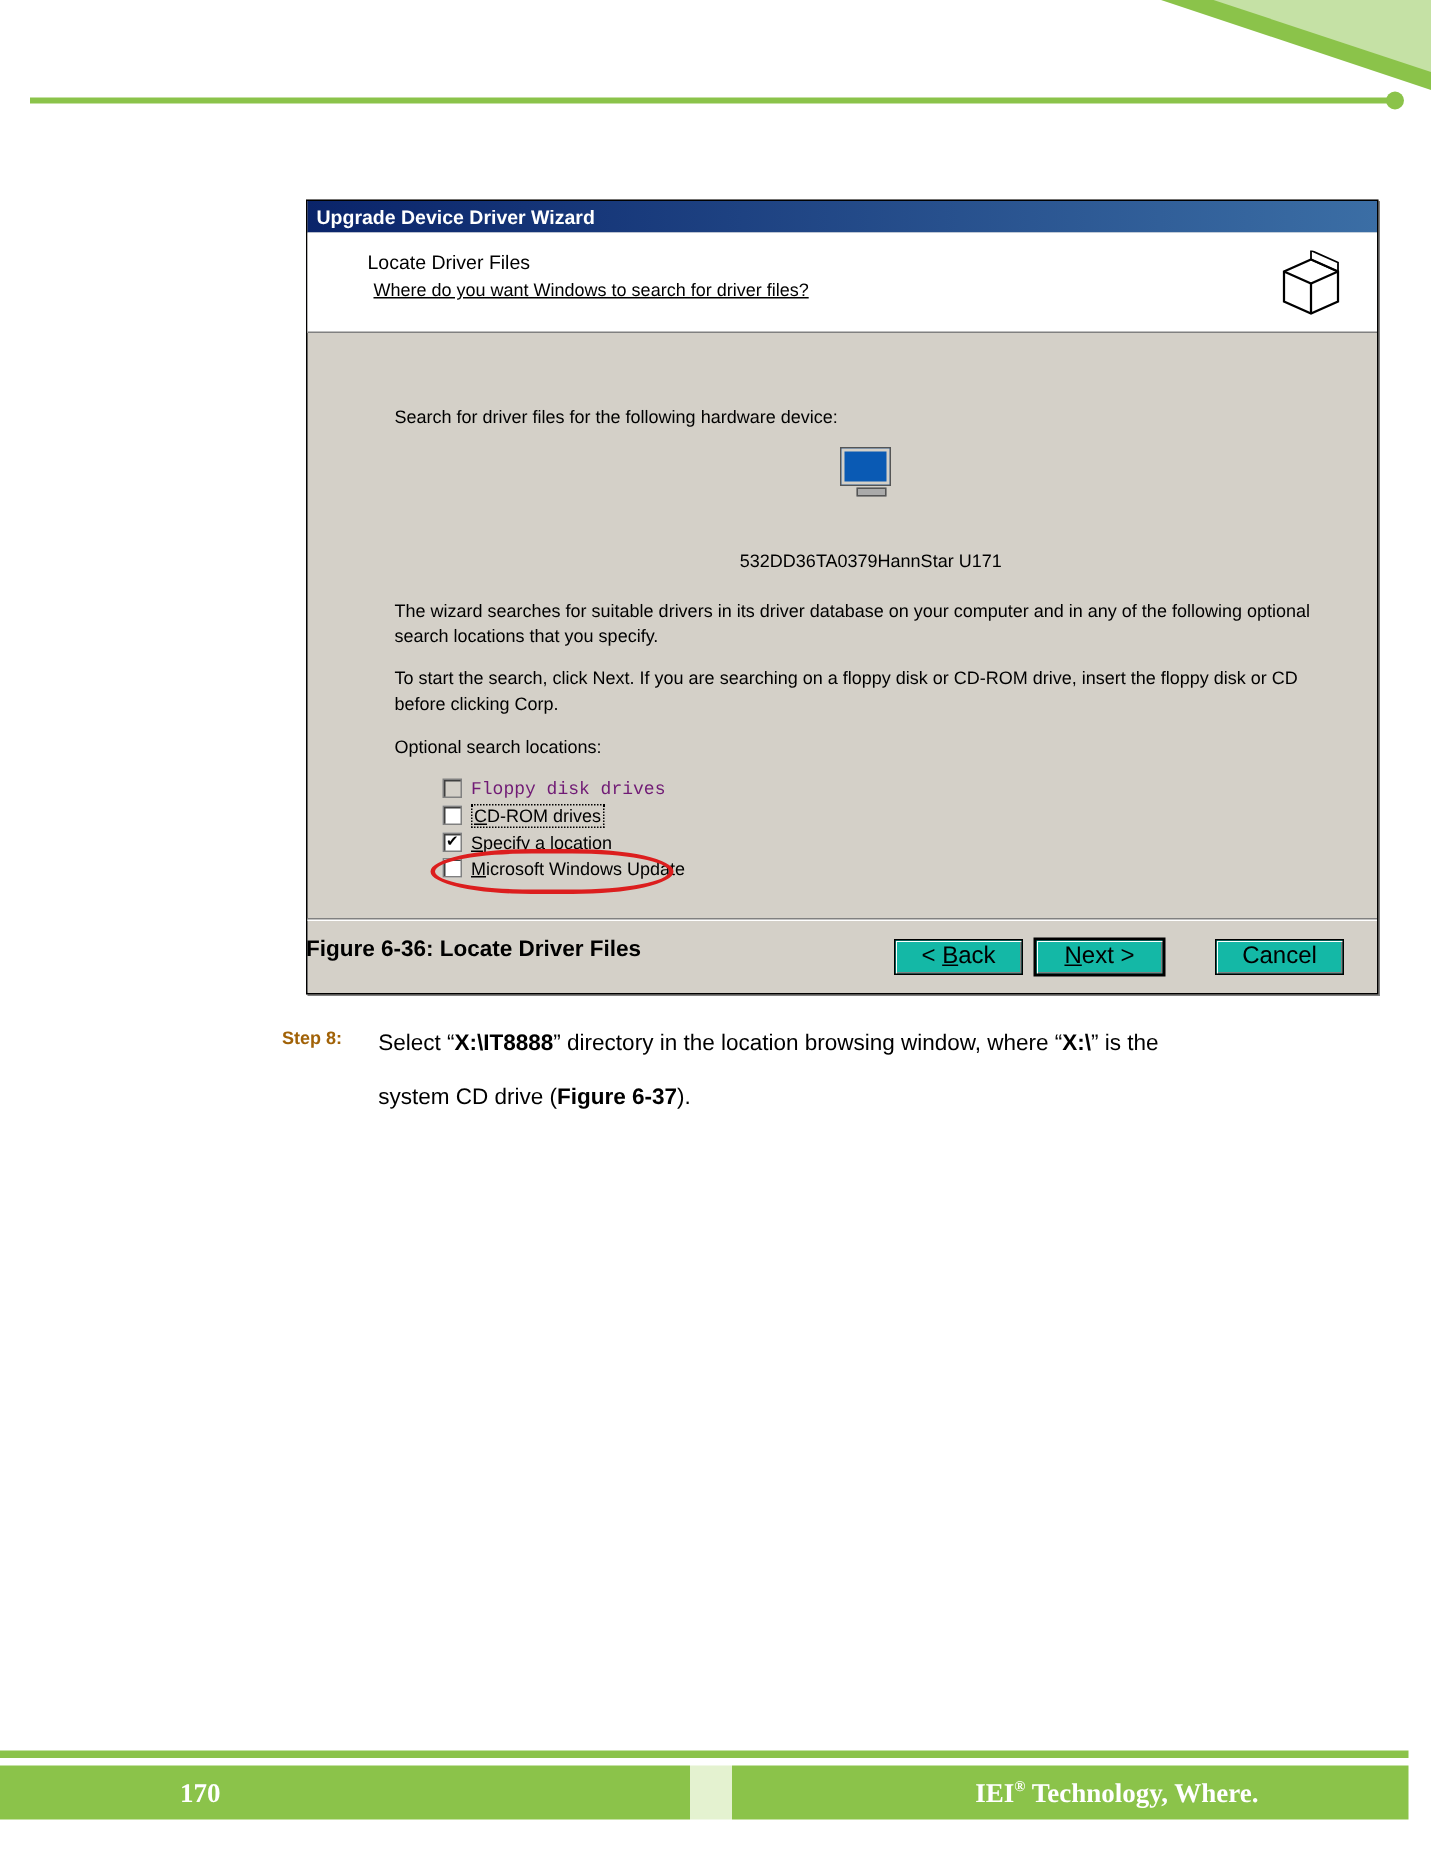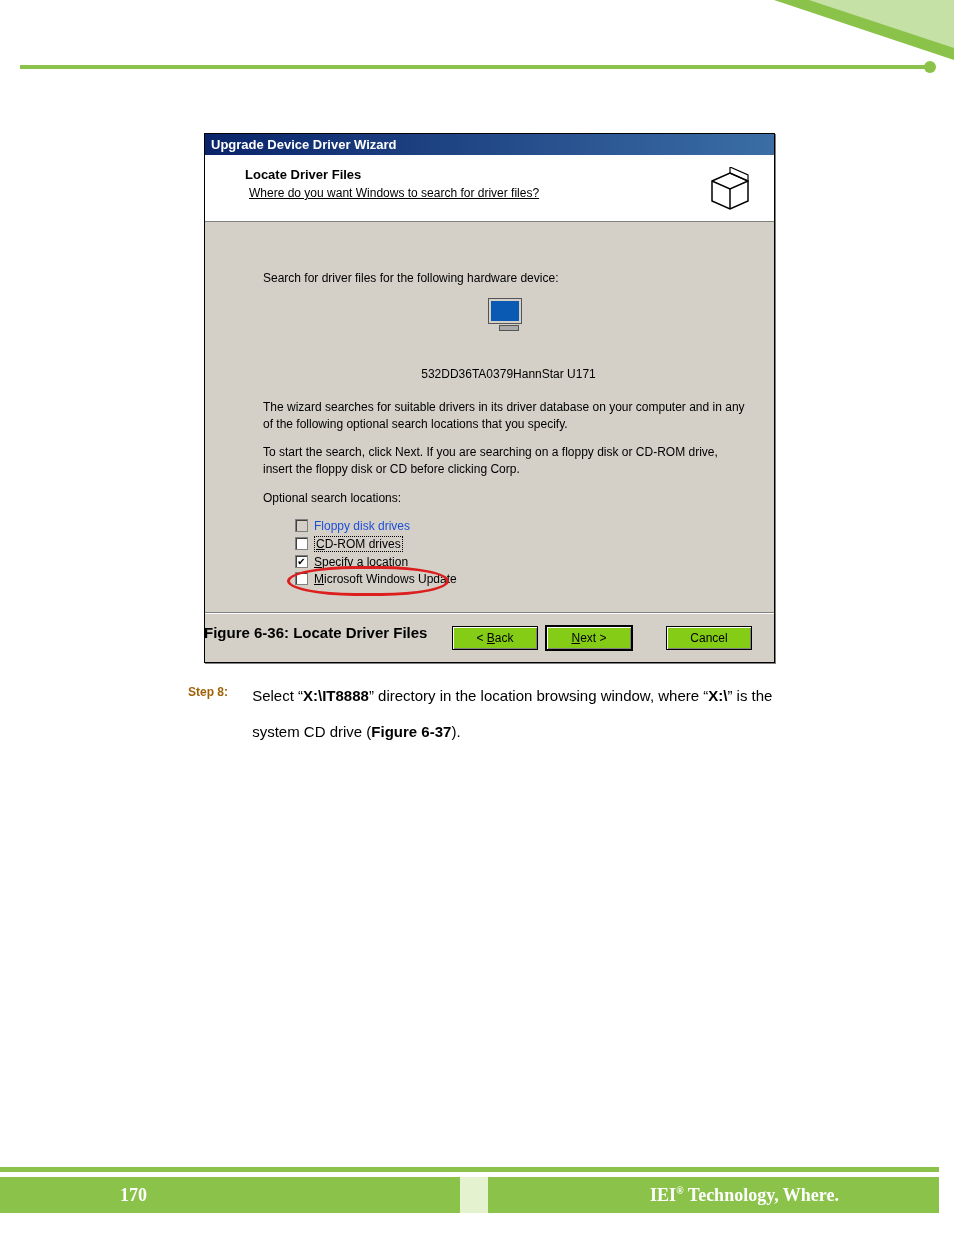--- a/index.html
+++ b/index.html
@@ -43,21 +43,21 @@
     right: -6px; top: -4px;
     width: 12px; height: 12px;
     border-radius: 50%;
     background: #8bc34a;
   }
 
   .wizard-window {
     position: absolute;
     top: 133px;
     left: 204px;
-    width: 571px;
+    width: 715px;
     background: #d4d0c8;
     border: 1px solid #000;
     box-shadow: 1px 1px 0 #808080;
   }
   .titlebar {
     background: linear-gradient(to right, #0a246a, #3b6ea5);
     color: #fff;
     font-size: 13px;
     font-weight: bold;
     padding: 3px 6px;
@@ -65,21 +65,21 @@
   .header-panel {
     background: #fff;
     padding: 12px 20px 10px 20px;
     display: flex;
     justify-content: space-between;
     align-items: flex-start;
     border-bottom: 1px solid #808080;
   }
   .header-text h3 {
     font-size: 13px;
-    font-weight: bold;
+    font-weight: normal;
     margin-bottom: 4px;
     padding-left: 20px;
   }
   .header-text p {
     font-size: 12px;
     margin-left: 24px;
     text-decoration: underline;
   }
   .header-icon {
     width: 48px;
@@ -132,21 +132,21 @@
     border: 1px solid #808080;
     box-shadow: inset 1px 1px 0 #404040;
     display: flex;
     align-items: center;
     justify-content: center;
     font-size: 10px;
     line-height: 1;
   }
   .checkbox.disabled { background: #d4d0c8; }
   .opt-label { }
-  .opt-label.disabled { color: #1d4ed8; }
+  .opt-label.disabled { color: #701a75; font-family: Liberation Mono, monospace; }
   .opt-label.dotted { border: 1px dotted #000; padding: 0 1px; }
   .highlight-oval {
     position: absolute;
     border: 3px solid #dc1e1e;
     border-radius: 50% / 60%;
     width: 162px;
     height: 30px;
     left: 82px;
     top: 310px;
     pointer-events: none;
@@ -154,22 +154,22 @@
   .button-row {
     border-top: 1px solid #fff;
     box-shadow: 0 -1px 0 #808080;
     padding: 12px 22px;
     display: flex;
     justify-content: flex-end;
     gap: 8px;
   }
   .win-btn {
     width: 86px; height: 24px;
-    font-size: 12px;
-    background: #84cc16;
+    font-size: 16px;
+    background: #14b8a6;
     border: 1px solid #000;
     box-shadow: inset 1px 1px 0 #fff, inset -1px -1px 0 #808080;
     cursor: pointer;
   }
   .win-btn.default {
     box-shadow: 0 0 0 1px #000, inset 1px 1px 0 #fff, inset -1px -1px 0 #808080;
   }
   .u { text-decoration: underline; }
 
   .figure-caption {

